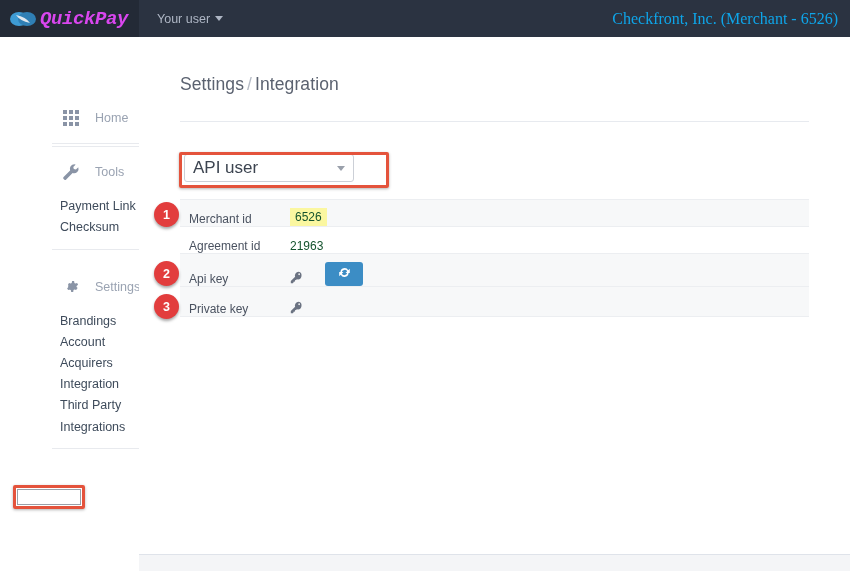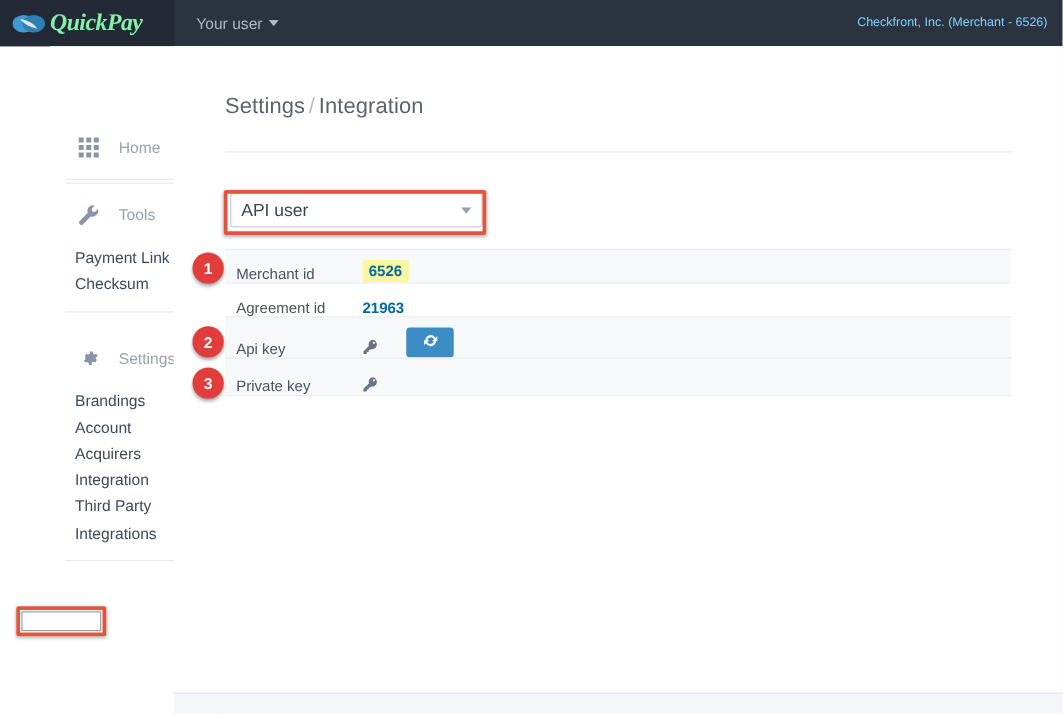--- a/index.html
+++ b/index.html
@@ -21,43 +21,43 @@
     width: 139px; height: 37px;
     background: #232a36;
     display: flex; align-items: center;
     padding-left: 10px;
   }
   .brand-mark {
     width: 26px; height: 20px;
     position: relative; margin-right: 4px; flex: none;
   }
   .brand-text {
-    color: #86efac;
+    color: #d946ef;
     font-size: 19px;
     font-weight: bold;
     font-style: italic;
     letter-spacing: -0.4px;
-    font-family: Liberation Serif, serif;
+    font-family: Liberation Mono, monospace;
   }
   .topnav-user {
     margin-left: 18px;
     color: #aeb6c4;
     font-size: 12.5px;
     display: flex; align-items: center; gap: 5px;
     cursor: pointer;
   }
   .caret-down {
     width: 0; height: 0;
     border-left: 4px solid transparent;
     border-right: 4px solid transparent;
     border-top: 5px solid #aeb6c4;
   }
   .topbar-right {
     margin-left: auto; margin-right: 12px;
-    color: #7dd3fc; font-size: 10px;
+    color: #0ea5e9; font-size: 16px; font-family: Liberation Serif, serif;
   }
 
   
   .sidebar {
     position: absolute; top: 37px; left: 0;
     width: 139px; height: 534px;
     background: #ffffff;
     border-right: 1px solid #e3e6eb;
     padding-top: 58px;
     margin-left: 40px;
@@ -149,27 +149,27 @@
   }
   .breadcrumb .sep { color: #b7bcc6; margin: 0 3px; }
   .hr {
     position: absolute; top: 84px; left: 41px;
     width: 629px; height: 1px; background: #e7eaef;
   }
 
   
   .api-select {
     position: absolute; top: 117px; left: 45px;
-    width: 202px; height: 28px;
+    width: 170px; height: 28px;
     background: #ffffff;
     border: 1px solid #ccd0d7;
     border-radius: 3px;
     display: flex; align-items: center;
     padding: 0 8px;
-    font-size: 14px; color: #3c4450;
+    font-size: 17px; color: #3c4450;
     cursor: pointer;
   }
   .api-select .caret {
     margin-left: auto;
     width: 0; height: 0;
     border-left: 4.5px solid transparent;
     border-right: 4.5px solid transparent;
     border-top: 5px solid #9aa0ab;
   }
 
@@ -179,21 +179,21 @@
     height: 27px;
     display: flex; align-items: flex-end;
     position: relative;
     border-top: 1px solid #eceef1;
     font-size: 12px;
     color: #4a5260;
   }
   .row.alt { background: #f7f8f9; }
   .row.plain { background: #ffffff; }
   .row .lbl { width: 110px; padding-left: 9px; }
-  .row .val { color: #0369a1; font-weight: bold; }
+  .row .val { color: #14532d; }
   .row .val.hi {
     background: #fbf7a0;
     padding: 2px 5px;
   }
   .row-last { border-bottom: 1px solid #eceef1; }
 
   .key-ico {
     color: #6b7382;
     font-size: 13px;
     line-height: 1;

